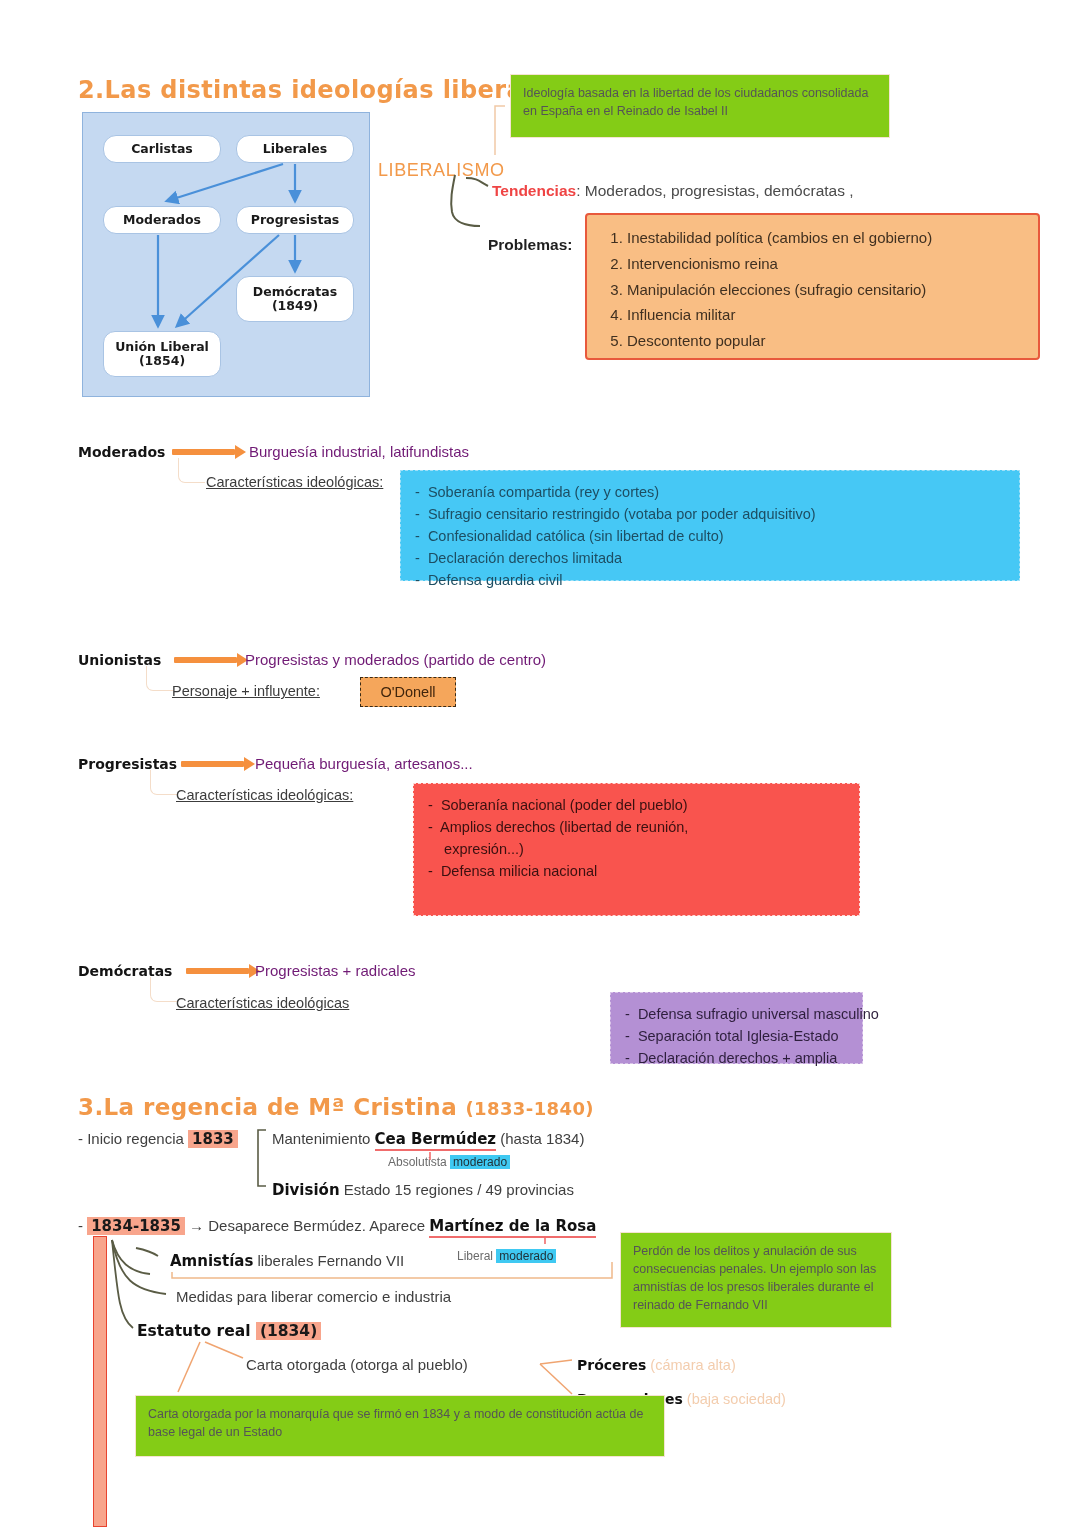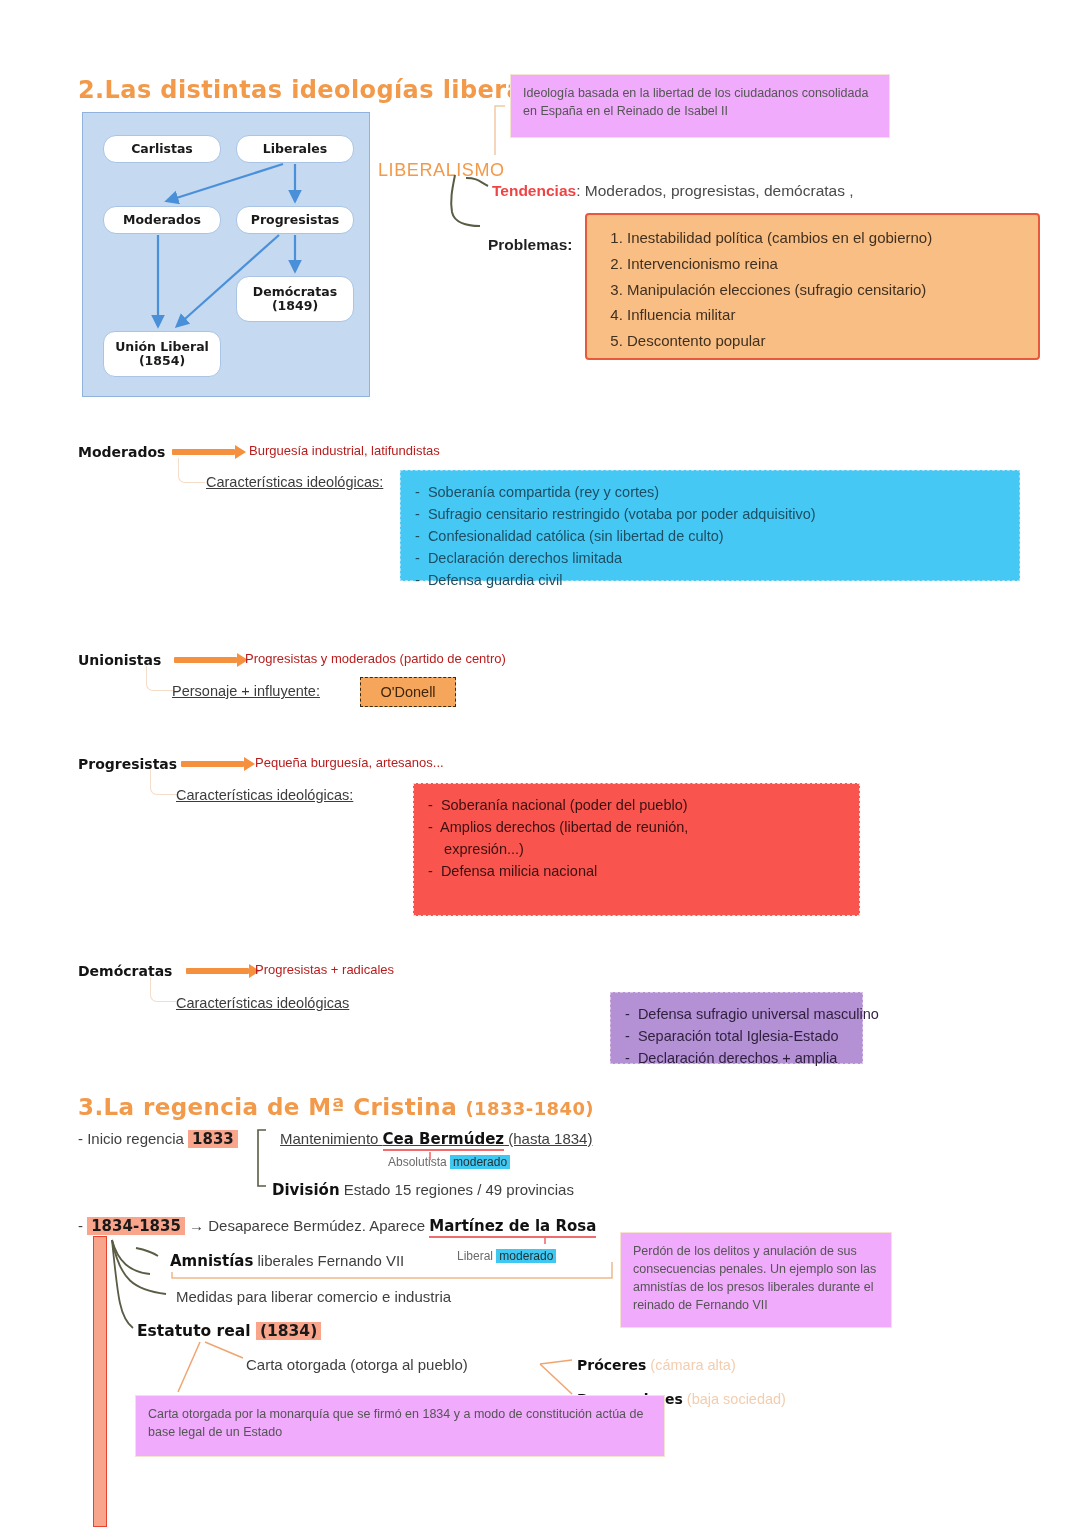--- a/index.html
+++ b/index.html
@@ -46,21 +46,21 @@
   #n-moderados{left:20px;top:93px;width:118px;height:28px;}
   #n-progresistas{left:153px;top:93px;width:118px;height:28px;}
   #n-democratas{left:153px;top:163px;width:118px;height:46px;flex-direction:column;}
   #n-unionliberal{left:20px;top:218px;width:118px;height:46px;flex-direction:column;border-radius:12px;}
 
   .diagram svg{position:absolute;left:0;top:0;width:288px;height:285px;pointer-events:none;}
 
   
   .note{
     position:absolute;
-    background:#f0abfc;
+    background:#84cc16;
     border:1px solid #f5e3d2;
     font-size:12.5px;line-height:1.45;color:#555;
     padding:9px 12px;box-sizing:border-box;
     font-family:"Liberation Sans", sans-serif;
   }
   #note-liberalismo{left:510px;top:74px;width:380px;height:64px;}
   #note-amnistias{left:620px;top:1232px;width:272px;height:96px;}
   #note-carta{left:135px;top:1395px;width:530px;height:62px;}
 
   
@@ -88,21 +88,21 @@
     font-weight:bold;font-size:14px;color:#141414;white-space:nowrap;
   }
   .arrow{position:absolute;height:14px;}
   .arrow .shaft{position:absolute;left:0;top:4px;height:6px;background:#F5903E;border-radius:1px;}
   .arrow .head{
     position:absolute;top:0;width:0;height:0;
     border-top:7px solid transparent;border-bottom:7px solid transparent;
     border-left:11px solid #F5903E;
   }
   .party-desc{
-    position:absolute;font-size:13px;color:#b91c1c;white-space:nowrap;
+    position:absolute;font-size:15px;color:#701a75;white-space:nowrap;
   }
   .carac{
     position:absolute;font-size:14.5px;color:#3c3c3c;
     text-decoration:underline;white-space:nowrap;
   }
   .elbow{position:absolute;border-left:1.6px solid #f4ddc9;border-bottom:1.6px solid #f4ddc9;
          border-bottom-left-radius:7px;}
 
   
   .cbox{
@@ -268,21 +268,21 @@
   </div>
 
   <div class="h-section" id="h3">
     <span>3.La regencia de Mª Cristina </span><span class="yrs">(1833-1840)</span>
   </div>
 
   <div class="t" style="left:78px;top:1130px;">
     <span>- Inicio regencia </span><span class="hl-salmon">1833</span>
   </div>
 
-  <div class="t" style="left:280px;top:1130px;text-decoration:underline;">
+  <div class="t" style="left:272px;top:1130px;">
     <span>Mantenimiento </span><b class="u-red">Cea Bermúdez</b><span> (hasta 1834)</span>
   </div>
 
   <div class="t small" style="left:388px;top:1155px;">
     <span>Absolutista </span><span class="hl-cyan">moderado</span>
   </div>
 
   <div class="t" style="left:272px;top:1181px;">
     <b>División</b><span> Estado 15 regiones / 49 provincias</span>
   </div>

